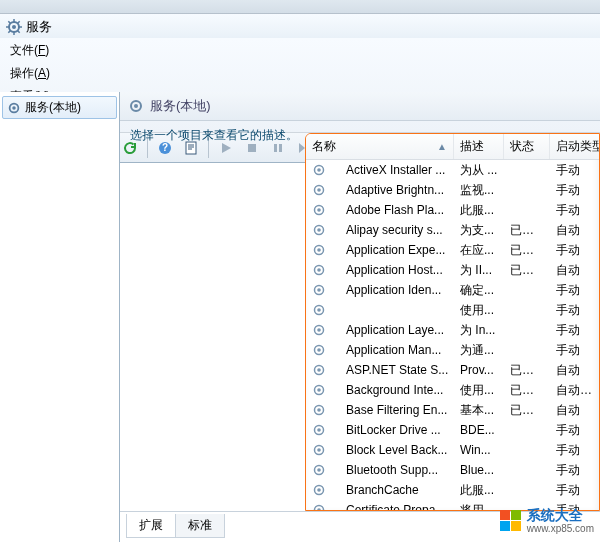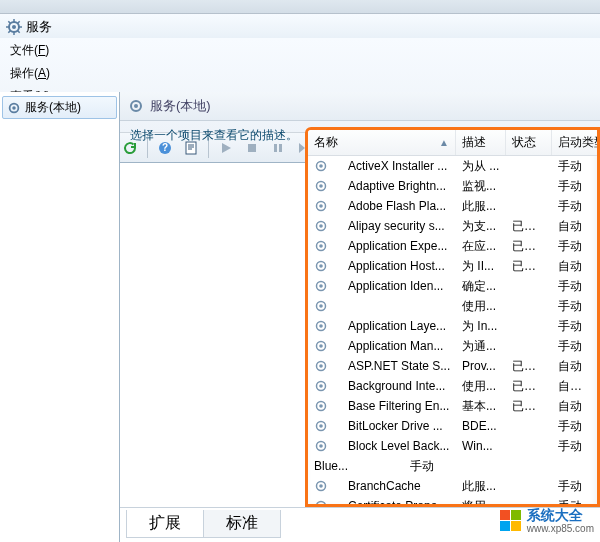--- a/index.html
+++ b/index.html
@@ -104,26 +104,27 @@
     padding: 6px 0 0 10px;
     position: relative;
   }
   .desc-col {
     width: 175px;
     padding-right: 6px;
     color: #0c4a6e;
   }
   .list-wrap {
     flex:1;
-    border: 3px solid #f97316;
+    border: 1px solid #f97316;
     border-radius: 6px 0 0 0;
     background: #fff;
     box-shadow: -2px 2px 6px rgba(0,0,0,0.06) inset;
     overflow: hidden;
     display:flex; flex-direction:column;
+    margin-top: 6px;
   }
   .list-header {
     display:flex;
     background: linear-gradient(#fdfefe,#f1f4f7);
     border-bottom: 1px solid #d9dee4;
     font-size: 12px;
   }
   .col {
     padding: 4px 6px;
     border-right: 1px solid #e4e8ec;
@@ -154,26 +155,26 @@
   .cell-status { width:46px; }
   .cell-startup { flex:1; }
   .row-icon { width:14px; height:14px; flex-shrink:0;}
   .tabs {
     display:flex;
     border-top:1px solid #c8d2dc;
     padding: 2px 6px 4px 6px;
     gap: -1px;
   }
   .tab {
-    padding: 3px 22px;
+    padding: 3px 12px;
     border: 1px solid #c8d2dc;
     border-top: none;
     background: #f2f5f8;
     margin-right: -1px;
-    font-size: 16px;
+    font-size: 12px;
     cursor: default;
   }
   .tab.active {
     background: #fff;
     position: relative;
   }
   .watermark {
     position: absolute;
     right: 6px; bottom: 8px;
     display:flex; align-items:center; gap:6px;
@@ -524,20 +525,29 @@
                     <circle cx="7" cy="7" r="1.8" fill="#7a96b0"></circle>
                   </svg>
                 </span>
                 <span>Block Level Back...</span>
               </div>
               <div class="cell cell-desc">Win...</div>
               <div class="cell cell-status"></div>
               <div class="cell cell-startup">手动</div>
             </div>
             <div class="row">
+              <div class="cell cell-name">
+                <span>
+                  <svg class="row-icon" viewBox="0 0 14 14">
+                    <circle cx="7" cy="7" r="4.5" fill="none" stroke="#7a96b0" stroke-width="1.5"></circle>
+                    <circle cx="7" cy="7" r="1.8" fill="#7a96b0"></circle>
+                  </svg>
+                </span>
+                <span>Bluetooth Supp...</span>
+              </div>
               <div class="cell cell-desc">Blue...</div>
               <div class="cell cell-status"></div>
               <div class="cell cell-startup">手动</div>
             </div>
             <div class="row">
               <div class="cell cell-name">
                 <span>
                   <svg class="row-icon" viewBox="0 0 14 14">
                     <circle cx="7" cy="7" r="4.5" fill="none" stroke="#7a96b0" stroke-width="1.5"></circle>
                     <circle cx="7" cy="7" r="1.8" fill="#7a96b0"></circle>

